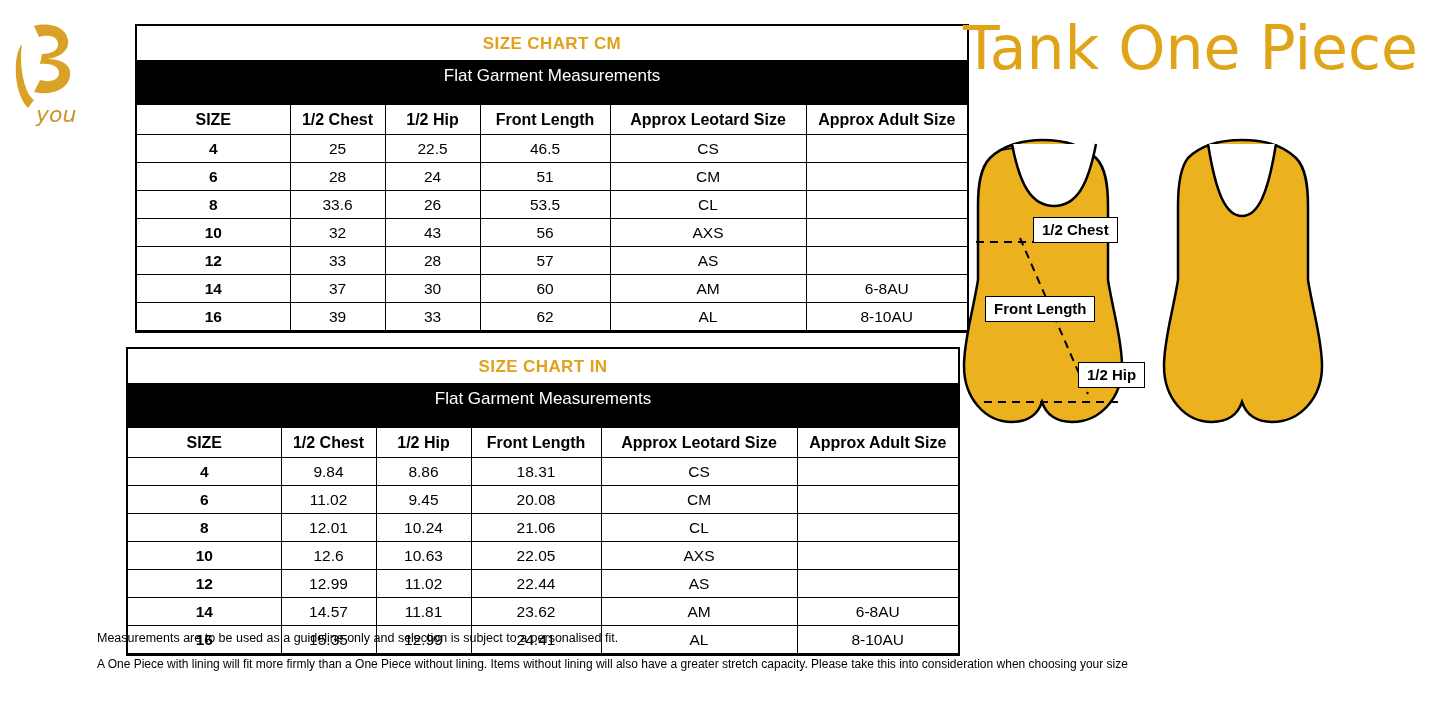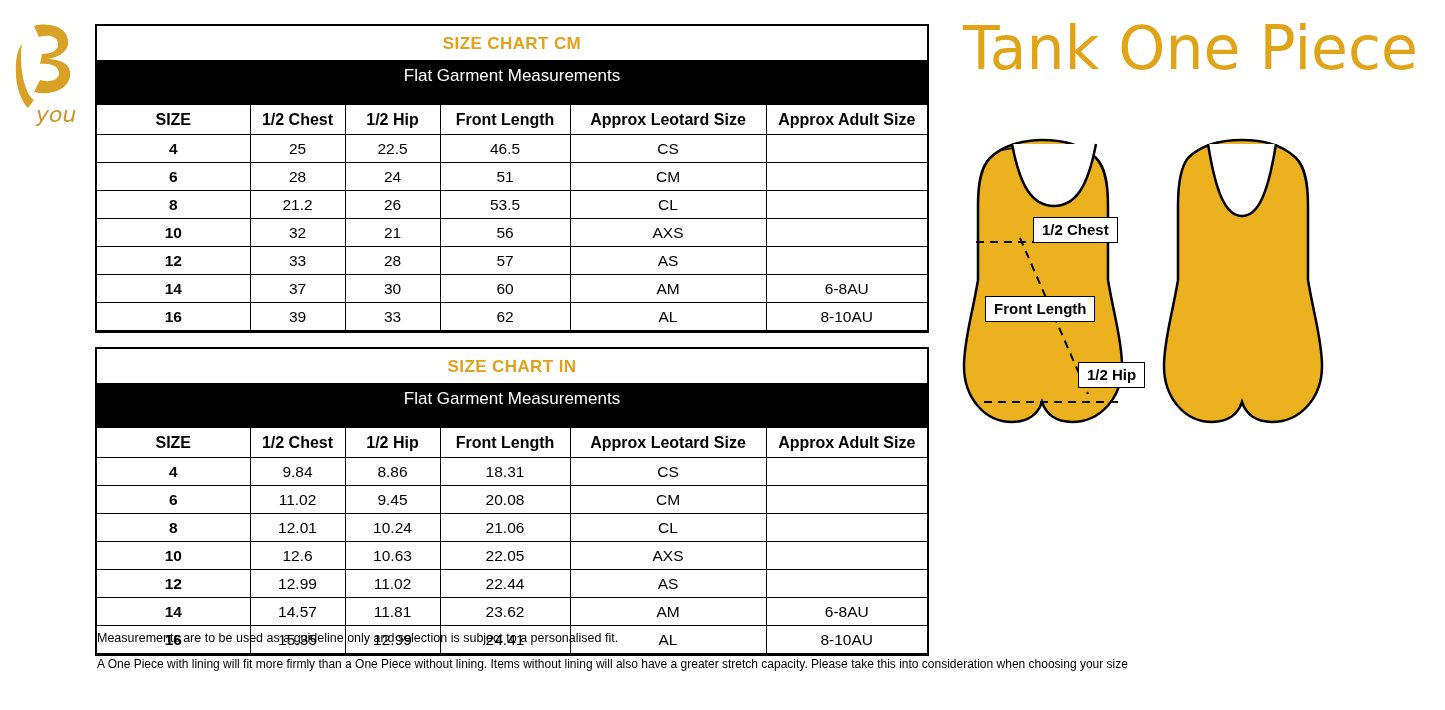--- a/index.html
+++ b/index.html
@@ -30,23 +30,24 @@
     height: 108px;
   }
   .logo svg { display: block; }
 
   
   .chart {
     position: absolute;
     border: 2px solid #000;
     background: #fff;
     box-sizing: border-box;
+    margin-left: 40px;
   }
   #chart-cm { left: 95px; top: 24px; width: 834px; }
-  #chart-in { left: 95px; top: 347px; width: 834px; }
+  #chart-in { left: 86px; top: 347px; width: 834px; }
 
   .chart-title {
     text-align: center;
     color: #e2a11b;
     font-weight: bold;
     font-size: 17px;
     letter-spacing: .4px;
     padding: 8px 0 6px 0;
     background: #fff;
   }
@@ -192,30 +193,30 @@
         <tr>
           <td class="size-col">6</td>
           <td>28</td>
           <td>24</td>
           <td>51</td>
           <td>CM</td>
           <td></td>
         </tr>
         <tr>
           <td class="size-col">8</td>
-          <td>21.2</td>
+          <td>33.6</td>
           <td>26</td>
           <td>53.5</td>
           <td>CL</td>
           <td></td>
         </tr>
         <tr>
           <td class="size-col">10</td>
           <td>32</td>
-          <td>21</td>
+          <td>43</td>
           <td>56</td>
           <td>AXS</td>
           <td></td>
         </tr>
         <tr>
           <td class="size-col">12</td>
           <td>33</td>
           <td>28</td>
           <td>57</td>
           <td>AS</td>

